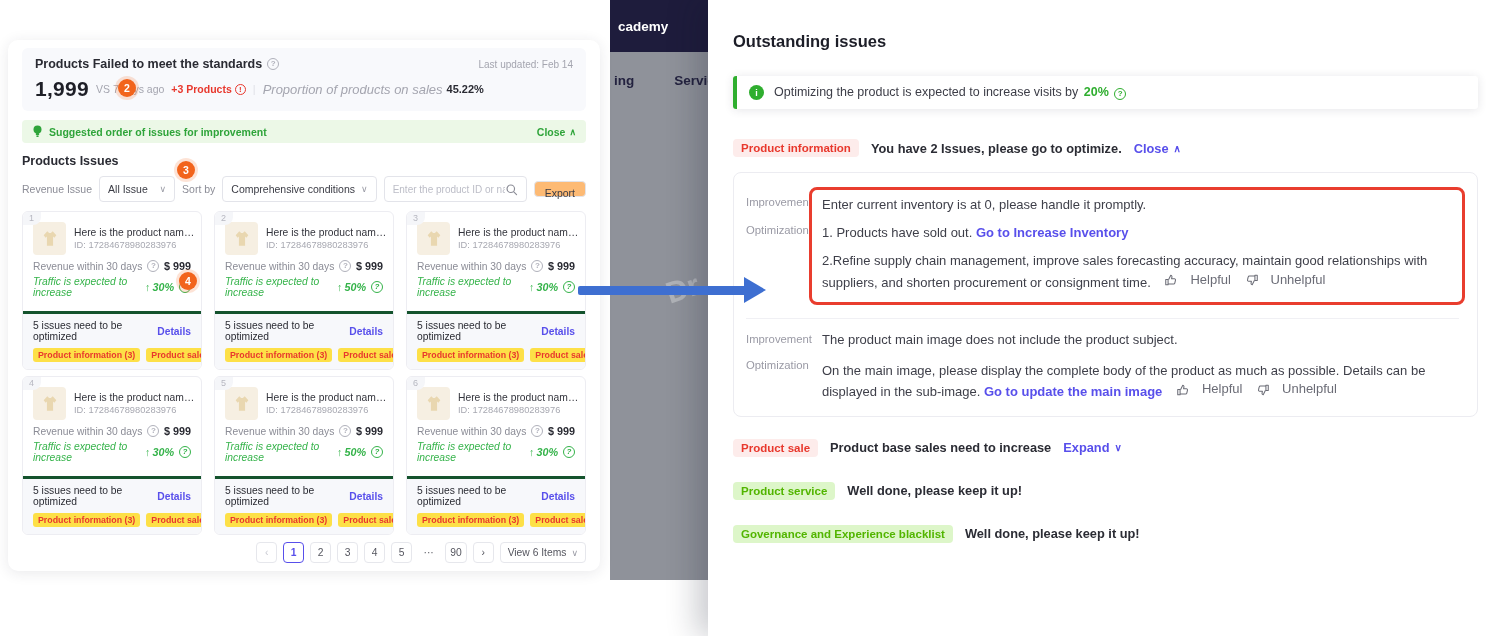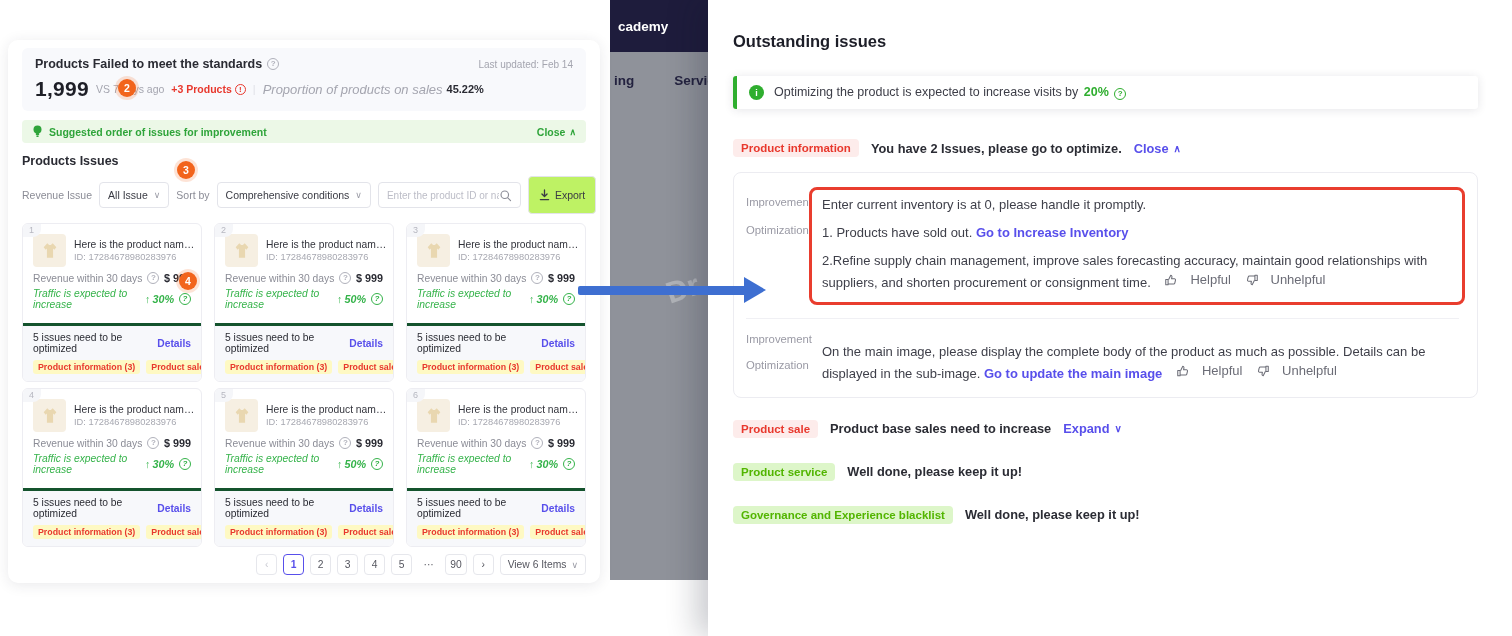--- a/index.html
+++ b/index.html
@@ -40,43 +40,43 @@
   .selectbox { height:26px; border:1px solid #e3e4ea; border-radius:4px; background:#fff;
     display:flex; align-items:center; padding:0 8px; font-size:10.5px; color:#3a3b44; gap:6px; cursor:pointer; }
   .selectbox .cv { white-space:nowrap; }
   .sel-issue { width:128px; }
   .sel-sort  { width:168px; }
   .caret { font-size:9px; color:#9a9ba5; margin-left:auto; }
   .search { height:26px; border:1px solid #e3e4ea; border-radius:4px; display:flex; align-items:center;
     padding:0 8px; width:150px; margin-left:auto; background:#fff; }
   .search input { border:0; outline:none; width:112px; font-size:10px; color:#3a3b44; font-family:"Liberation Sans",sans-serif; }
   .search input::placeholder { color:#bcbdc7; }
-  .export-btn { height:38px; border:1px solid #e3e4ea; border-radius:4px; background:#bef264;
-    display:flex; align-items:center; gap:5px; padding:0 10px; font-size:10.5px; color:#3a3b44; cursor:pointer; }
+  .export-btn { height:16px; border:1px solid #e3e4ea; border-radius:4px; background:#fdba74;
+    display:flex; align-items:center; gap:5px; padding:0 10px; font-size:10.5px; color:#3a3b44; cursor:pointer;flex-direction:column; }
 
   .cards { display:grid; grid-template-columns:repeat(3, 1fr); gap:6px 12px; margin-top:9px; }
   .card { position:relative; border:1px solid #ededf2; border-radius:6px; background:#fff; overflow:hidden; }
   .card-num { position:absolute; top:0; left:0; font-size:9px; color:#b6b7c0; background:#f5f6f9;
     padding:1px 7px 2px 6px; border-radius:5px 0 8px 0; }
   .card-top { display:flex; gap:8px; padding:10px 10px 3px; align-items:center; }
   .thumb { width:33px; height:33px; border-radius:4px; background:#f6efe2; flex:none;
     display:flex; align-items:center; justify-content:center; }
   .pname { font-size:10.3px; color:#33343c; white-space:nowrap; overflow:hidden; text-overflow:ellipsis; max-width:122px; }
   .pid { font-size:9.3px; color:#a7a8b1; margin-top:2px; }
   .crow { display:flex; justify-content:space-between; align-items:center; padding:2px 10px; font-size:10.3px; color:#8b8c96; }
   .crow .left { display:flex; align-items:center; }
   .crow .money { font-size:10.8px; font-weight:bold; color:#2a2b33; }
   .crow.green { color:#35b34a;font-style:italic; }
   .tv { display:flex; align-items:center; gap:2px; font-weight:bold; font-size:10.8px; }
   .tv .qicon { margin-left:3px; }
   .cfoot { background:#f7f8fb; border-top:3px solid #14532d; margin-top:11px; padding:6px 10px 7px; }
   .foot-row { display:flex; justify-content:space-between; align-items:center; font-size:10.3px; color:#2a2b33; }
   .details-link { color:#584feb; font-weight:bold; cursor:pointer; }
   .tagrow { display:flex; gap:6px; margin-top:6px; }
-  .tag { background:#fef9c3; color:#e8382d; font-size:8.8px; font-weight:bold; padding:2px 5px; border-radius:3px; white-space:nowrap; }
+  .tag { background:#fde047; color:#e8382d; font-size:8.8px; font-weight:bold; padding:2px 5px; border-radius:3px; white-space:nowrap; }
 
   .pagination { display:flex; justify-content:flex-end; align-items:center; gap:6px; margin-top:7px; }
   .pg { min-width:21px; height:21px; border:1px solid #e6e7ec; border-radius:4px; background:#fff;
     display:flex; align-items:center; justify-content:center; font-size:10.3px; color:#55565f; padding:0 4px; cursor:pointer; }
   .pg.active { border-color:#584feb; color:#584feb; font-weight:bold; }
   .pg.dim { color:#c9cad2; }
   .pg.noborder { border:0; }
   .pg.view { gap:5px; padding:0 7px; }
 
   
@@ -538,20 +538,21 @@
     </div>
 
     <div class="divider"></div>
 
     <div class="issue">
       <div class="labels">
         <div class="lb1-b">Improvement</div>
         <div class="lb2-b">Optimization</div>
       </div>
       <div class="plain-content">
+        <div class="iline">The product main image does not include the product subject.</div>
         <div class="iline" style="margin-top:12px">
           <span>On the main image, please display the complete body of the product as much as possible. Details can be displayed in the sub-image.</span>
           <span class="ilink">Go to update the main image</span>
           <span class="fb">
             <svg width="14" height="14" viewBox="0 0 24 24">
                 <path d="M3 11 h4 v9 H3 z M7 19 h9.4 c1 0 1.9-.8 2.1-1.8 l1.2-5 c.3-1.1-.6-2.2-1.8-2.2 H13 l.6-3.5 C13.8 5 12.8 4 11.6 4 L8 11" fill="none" stroke="#6b6c76" stroke-width="1.8" stroke-linejoin="round"></path>
               </svg>
             <span>Helpful</span>
           </span>
           <span class="fb">

